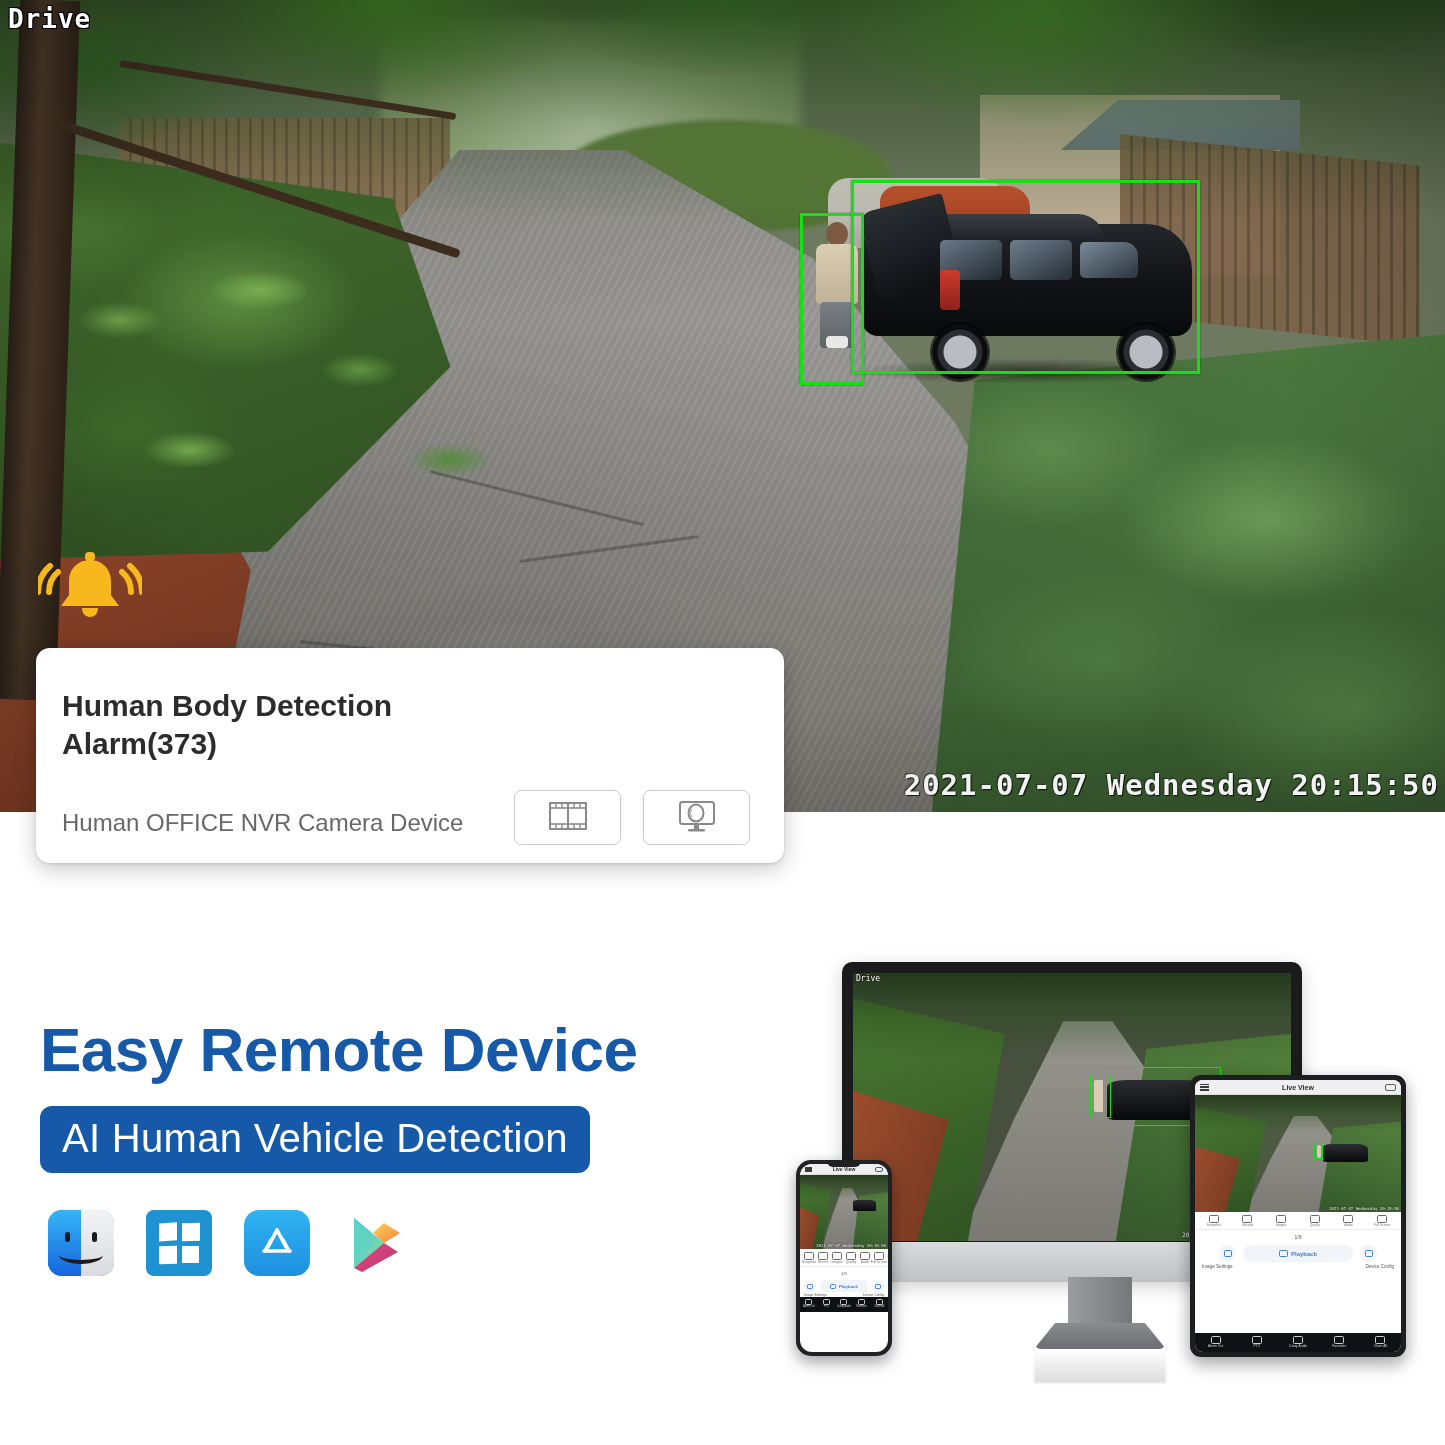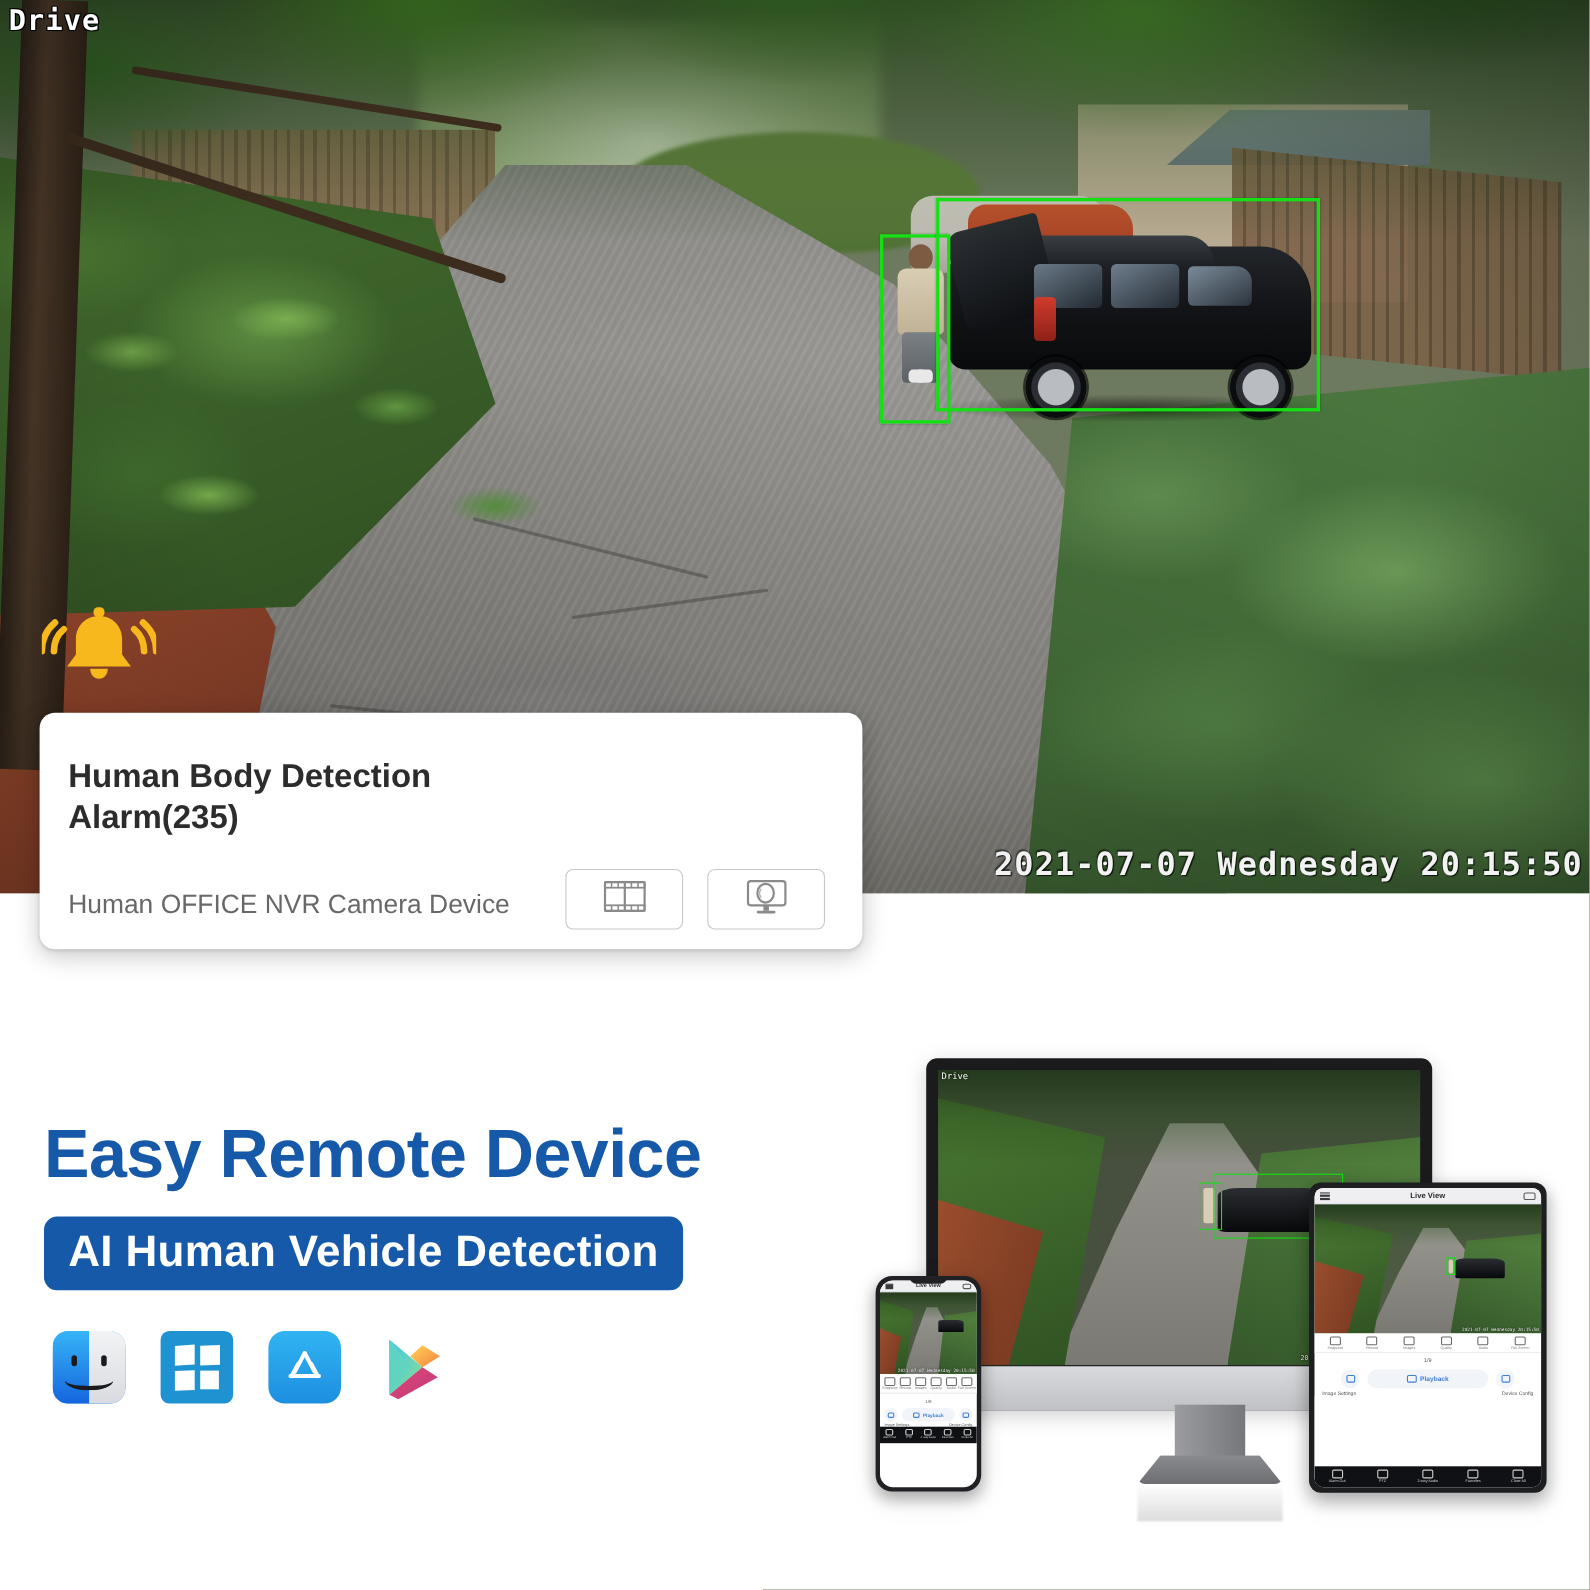--- a/index.html
+++ b/index.html
@@ -251,21 +251,21 @@
   
   .headline {
     position:absolute; left:40px; top:1014px;
     font-size:62px; font-weight:700; color:#1559a8; letter-spacing:-0.5px;
     white-space:nowrap;
   }
   .subbadge {
     position:absolute; left:40px; top:1106px;
     background:#1559a8; color:#ffffff; border-radius:12px;
     padding:10px 22px 12px 22px;
-    font-size:40px; font-weight:700; letter-spacing:.3px;
+    font-size:40px; font-weight:400; letter-spacing:.3px;
     white-space:nowrap;
   }
   .platform-row {
     position:absolute; left:48px; top:1210px;
     display:flex; align-items:center; gap:32px;
   }
   .plat-icon { width:66px; height:66px; border-radius:14px; position:relative; overflow:hidden; }
 
   
   .ic-finder { background:linear-gradient(180deg,#3fb8f5,#1a6fe0); }
@@ -491,21 +491,21 @@
       <path d="M20 24c-6 5-9 12-9 20" stroke="#F6B81C" stroke-width="6" fill="none" stroke-linecap="round"></path>
       <path d="M12 18c-8 7-12 16-12 26" stroke="#F6B81C" stroke-width="6" fill="none" stroke-linecap="round"></path>
       <path d="M84 24c6 5 9 12 9 20" stroke="#F6B81C" stroke-width="6" fill="none" stroke-linecap="round"></path>
       <path d="M92 18c8 7 12 16 12 26" stroke="#F6B81C" stroke-width="6" fill="none" stroke-linecap="round"></path>
     </svg>
   </div>
 </div>
 
 <div class="alert-card">
 
-  <div class="alert-title">Human Body Detection Alarm(235)</div>
+  <div class="alert-title">Human Body Detection Alarm(373)</div>
 
   <div class="alert-from">Human OFFICE NVR Camera Device</div>
 
   <div class="alert-actions">
     <div class="action-btn">
       <span>
         <svg width="42" height="32" viewBox="0 0 42 32">
           <rect x="3" y="3" width="36" height="26" rx="1.5" fill="none" stroke="#8a8a8a" stroke-width="2"></rect>
           <line x1="21" y1="3" x2="21" y2="29" stroke="#8a8a8a" stroke-width="2"></line>
           <rect x="3" y="3" width="36" height="5" fill="none" stroke="#8a8a8a" stroke-width="1.6"></rect>

